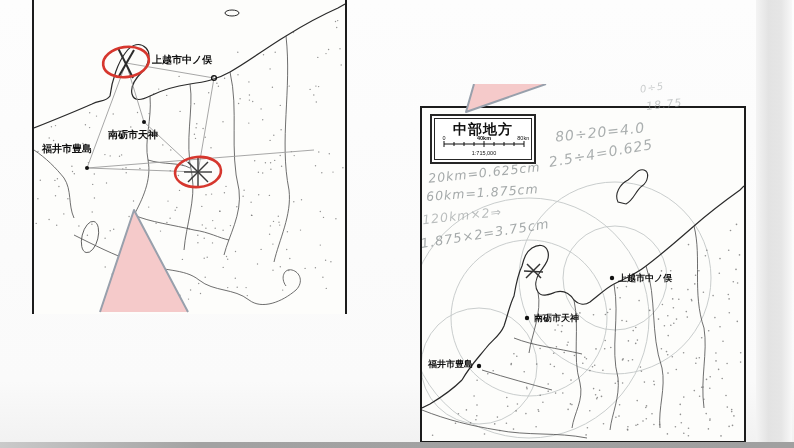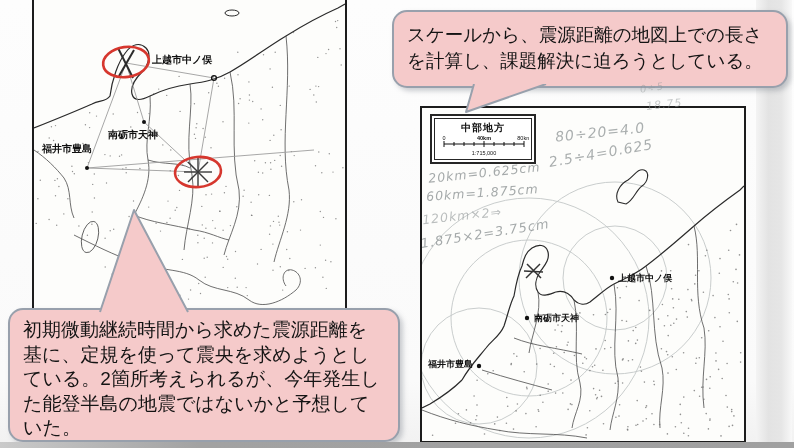--- a/index.html
+++ b/index.html
@@ -16,21 +16,21 @@
   .right-map{left:420px;top:106px;width:326px;height:337px;border:2px solid #1c1c1c;}
   .map svg{position:absolute;left:0;top:0;}
   .mlabel{position:absolute;color:#101010;font-weight:700;white-space:nowrap;z-index:3;
           font-family:Liberation Mono, monospace;}
   .left-map .mlabel{font-size:10px;}
   .right-map .mlabel{font-size:9px;}
   
   .legend{position:absolute;left:8px;top:6px;width:102px;height:46px;background:#fff;
           border:2px solid #262626;z-index:3;}
   .legend-inner{position:absolute;left:2px;top:2px;right:2px;bottom:2px;border:1px solid #262626;}
-  .legend-title{display:block;text-align:center;font-size:10px;font-weight:700;color:#111;margin-top:2px;letter-spacing:1px;}
+  .legend-title{display:block;text-align:center;font-size:14px;font-weight:700;color:#111;margin-top:2px;letter-spacing:1px;}
   .legend-inner svg{position:absolute;left:4px;top:16px;}
   
   .hn{position:absolute;font-family:"DejaVu Sans",sans-serif;color:#8f9596;white-space:nowrap;z-index:4;font-style:italic;letter-spacing:1px;}
   
   .bubble{position:absolute;background:#f5caca;border:2px solid #98a0ac;border-radius:15px;
           color:#141414;z-index:3;box-sizing:border-box;
           box-shadow:3px 3px 5px rgba(110,115,125,.35);}
   .bubble p{margin:0;word-break:break-all;overflow-wrap:anywhere;}
   .bubble-topright{left:392px;top:10px;width:396px;height:78px;padding:10px 13px;
           font-size:18.5px;line-height:26px;}
@@ -617,29 +617,23 @@
   <span class="hn" style="left:497px;top:86px;font-size:10px;opacity:.45;transform:rotate(-10deg);">12.5</span>
   <span class="hn" style="left:640px;top:82px;font-size:10px;opacity:.45;transform:rotate(-8deg);">0÷5</span>
   <span class="hn" style="left:646px;top:98px;font-size:11px;opacity:.5;transform:rotate(-6deg);">18.75</span>
   <span class="hn" style="left:555px;top:124px;font-size:14px;opacity:.75;transform:rotate(-6deg);">80÷20=4.0</span>
   <span class="hn" style="left:548px;top:145px;font-size:14px;opacity:.75;transform:rotate(-10deg);">2.5÷4=0.625</span>
   <span class="hn" style="left:428px;top:165px;font-size:12.5px;opacity:.8;transform:rotate(-6deg);">20km=0.625cm</span>
   <span class="hn" style="left:426px;top:185px;font-size:12.5px;opacity:.8;transform:rotate(-4deg);">60km=1.875cm</span>
   <span class="hn" style="left:422px;top:208px;font-size:12.5px;opacity:.6;transform:rotate(-6deg);">120km×2⇒</span>
   <span class="hn" style="left:420px;top:226px;font-size:13px;opacity:.8;transform:rotate(-9deg);">1.875×2=3.75cm</span>
 
-  <div class="bubble bubble-topright">
-    <p>スケールから、震源距離の地図上での長さを計算し、課題解決に迫ろうとしている。</p>
-  </div>
   <svg class="tail" style="left:458px;top:84px;" width="92" height="34" viewBox="0 0 92 34">
     <polygon points="8,28 16,0 88,0" fill="#f5caca"></polygon>
     <path d="M16,0 L8,28 L88,0" fill="none" stroke="#98a0ac" stroke-width="2" stroke-linejoin="round"></path>
   </svg>
 
-  <div class="bubble bubble-bottomleft">
-    <p>初期微動継続時間から求めた震源距離を基に、定規を使って震央を求めようとしている。2箇所考えられるが、今年発生した能登半島の地震ではないかと予想していた。</p>
-  </div>
   <svg class="tail" style="left:98px;top:206px;" width="92" height="108" viewBox="0 0 92 108">
     <polygon points="36,4 2,106 90,106" fill="#f5caca"></polygon>
     <path d="M2,106 L36,4 L90,106" fill="none" stroke="#98a0ac" stroke-width="2" stroke-linejoin="round"></path>
   </svg>
 
 </div>
 
 </body></html>

